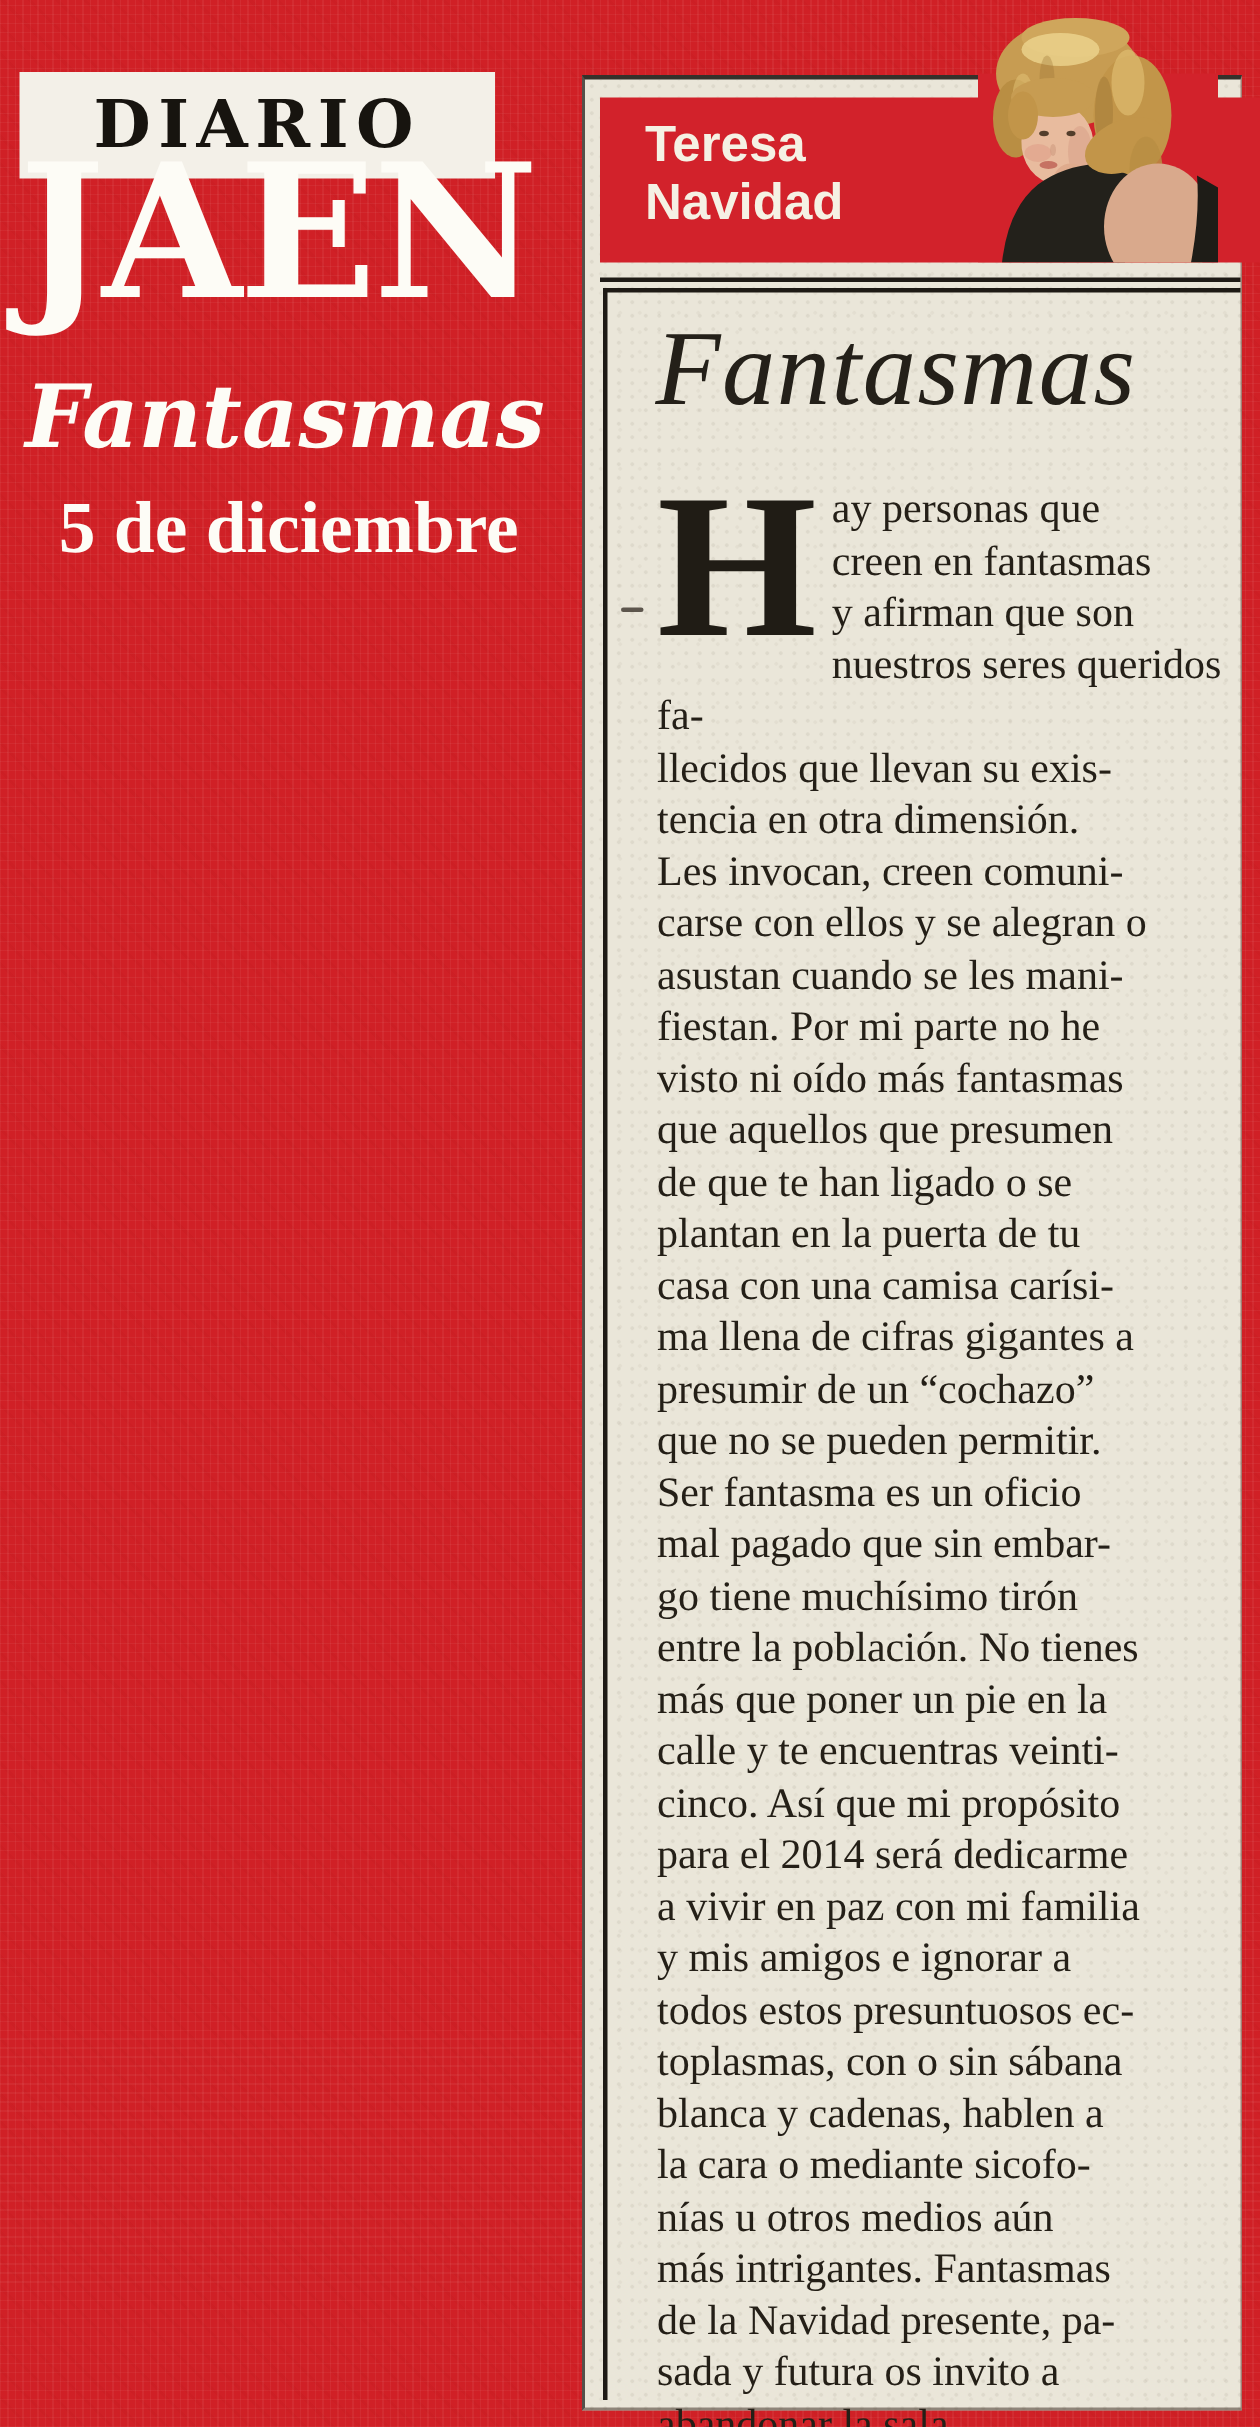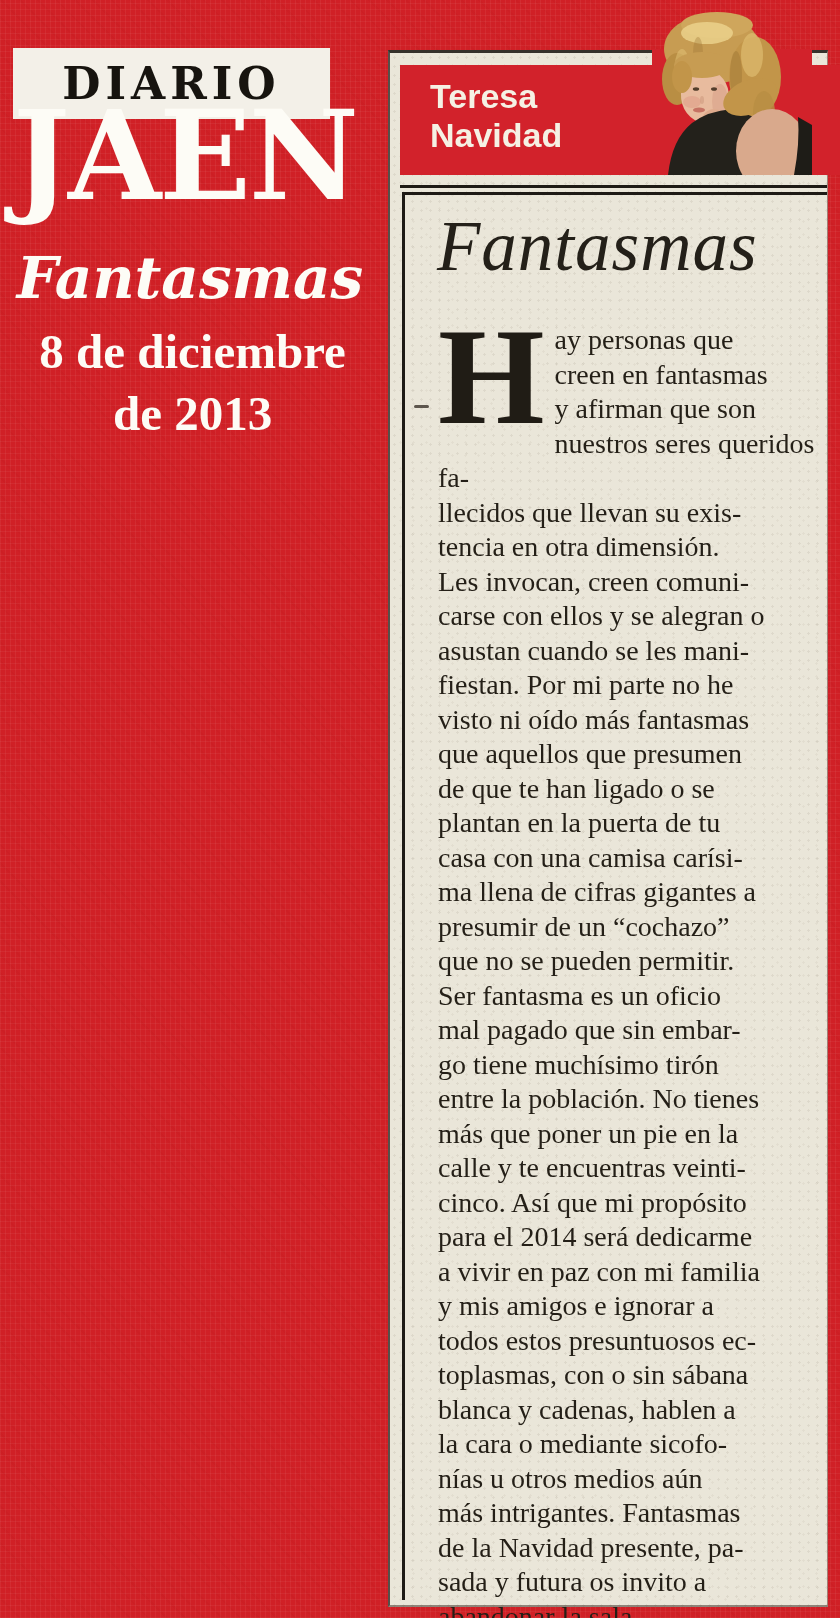--- a/index.html
+++ b/index.html
@@ -94,22 +94,21 @@
 </head>
 <body>
 
 <div class="page">
 
   <div class="diario-bar">
     <span class="diario-text">DIARIO</span>
   </div>
   <div class="jaen-text">JAEN</div>
   <div class="left-title">Fantasmas</div>
-  <div class="left-date1">8 de diciembre</div>
-  <div class="left-date2">de 2013</div>
+  <div class="left-date1">5 de diciembre</div>
 
   <div class="paper">
 
     <div class="author-box">
       <div class="author-name">
         <div>Teresa</div>
         <div>Navidad</div>
       </div>
     </div>
 

